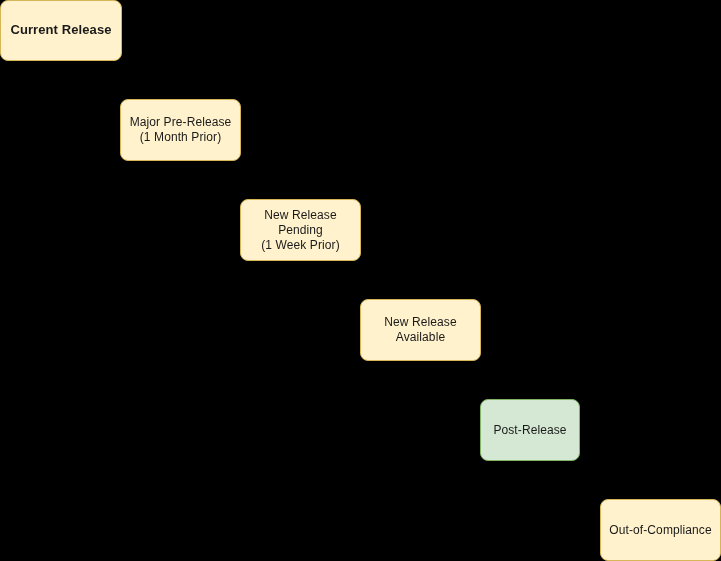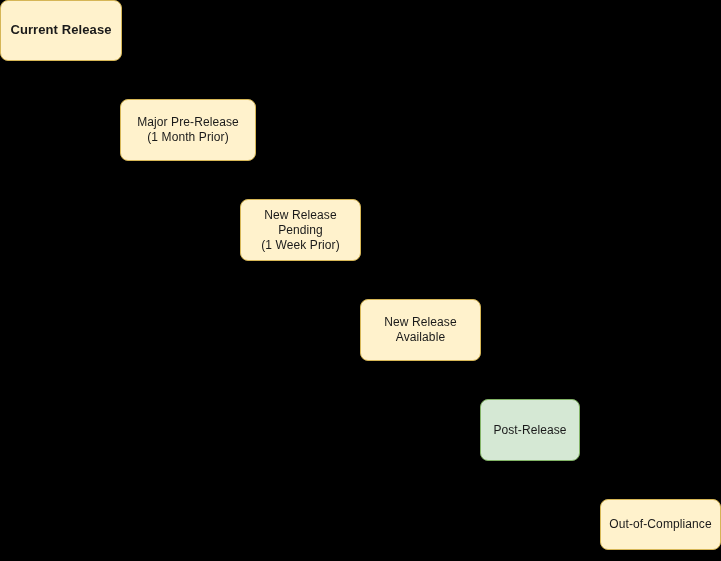--- a/index.html
+++ b/index.html
@@ -53,37 +53,37 @@
 </style>
 </head>
 <body>
 
 <div id="canvas">
 
   <div class="node fill-cream emphasis" style="left:0px; top:0px; width:122px; height:61px;text-align:center;">
     <span class="label">Current Release</span>
   </div>
 
-  <div class="node fill-cream" style="left:120px; top:99px; width:136px; height:62px;">
+  <div class="node fill-cream" style="left:120px; top:99px; width:121px; height:62px;">
     <span class="label">Major Pre-Release
 (1 Month Prior)</span>
   </div>
 
   <div class="node fill-cream" style="left:240px; top:199px; width:121px; height:62px;">
     <span class="label">New Release
 Pending
 (1 Week Prior)</span>
   </div>
 
   <div class="node fill-cream" style="left:360px; top:299px; width:121px; height:62px;">
     <span class="label">New Release
 Available</span>
   </div>
 
   <div class="node fill-green" style="left:480px; top:399px; width:100px; height:62px;">
     <span class="label">Post-Release</span>
   </div>
 
-  <div class="node fill-cream" style="left:600px; top:499px; width:121px; height:51px;">
+  <div class="node fill-cream" style="left:600px; top:499px; width:121px; height:62px;">
     <span class="label">Out-of-Compliance</span>
   </div>
 
 </div>
 
 </body></html>

